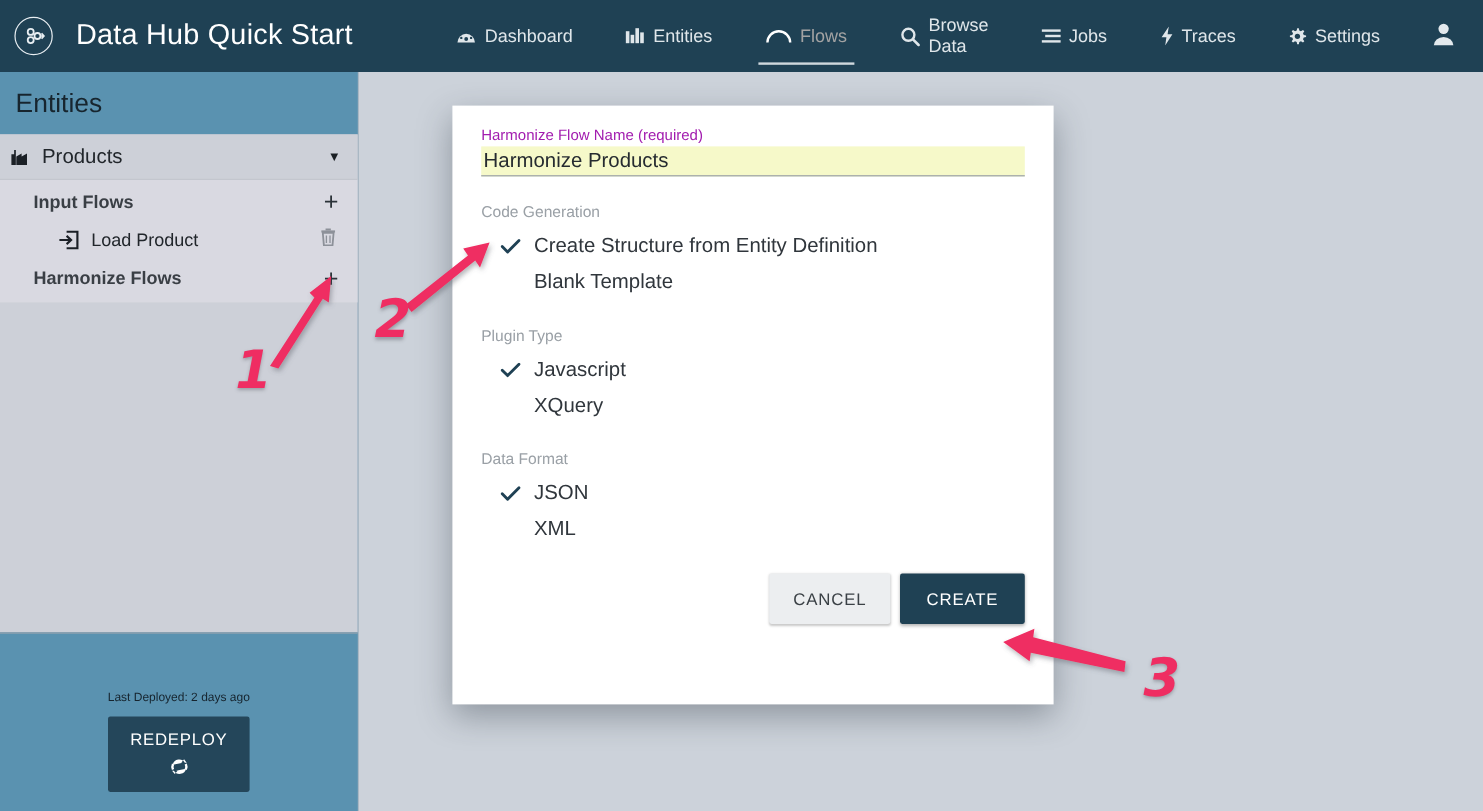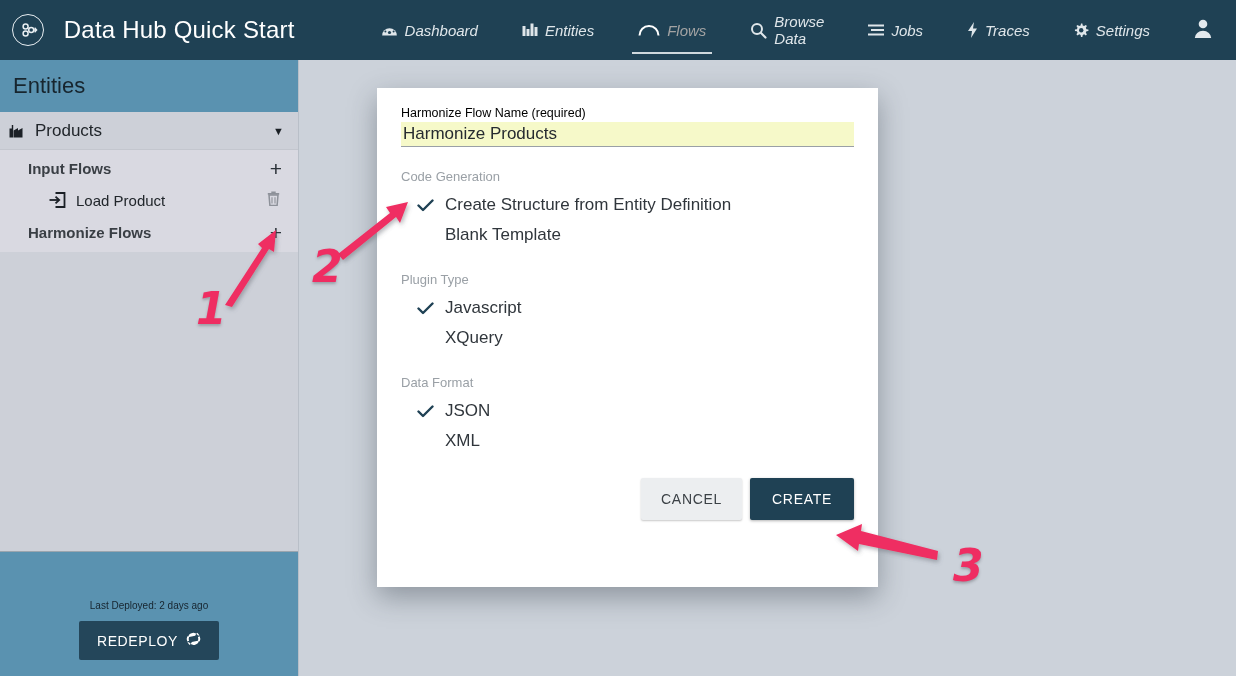--- a/index.html
+++ b/index.html
@@ -18,21 +18,21 @@
   }
   .logo-wrap { width:60px; display:flex; justify-content:center; align-items:center; }
   .logo-circle {
     width:32px; height:32px; border-radius:50%;
     border:1.6px solid #e8eef2; display:flex; align-items:center; justify-content:center;
   }
   .app-title {
     color:#ffffff; font-size:24px; font-weight:400; letter-spacing:.2px;
     margin-left:8px; white-space:nowrap;
   }
-  .nav-items { display:flex; align-items:center; margin-left:84px; flex:1;font-style:italic; }
+  .nav-items { display:flex; align-items:center; margin-left:84px; flex:1; }
   .nav-item {
     display:flex; align-items:center; gap:7px;
     color:#dfe6ea; font-size:15px; padding:6px 2px; margin-right:40px;
     cursor:pointer; position:relative;
   }
   .nav-item .nav-ico { display:flex; align-items:center; }
   .nav-item.active { color:#a3a3a3; }
   .nav-item.active::after {
     content:""; position:absolute; left:-4px; right:-4px; bottom:-9px;
     height:2px; background:#cfd8dd;
@@ -78,41 +78,42 @@
     background:#5a92b0; padding:12px 0 16px 0; text-align:center;
     border-top:1px solid #9aa5ae;
   }
   .deploy-text { color:#16242e; font-size:10px; margin-bottom:10px;margin-top:36px; }
   .redeploy-btn {
     display:inline-flex; align-items:center; gap:8px;
     background:#24465a; color:#ffffff; border:none;
     font-size:14px; letter-spacing:.6px; padding:11px 18px;
     font-family:"Liberation Sans", sans-serif; cursor:pointer;
     border-radius:2px;
+    flex-direction:column;
   }
 
   
   .main { position:absolute; top:60px; left:300px; width:936px; height:616px; background:#ccd2da; }
 
   
   .modal {
     position:absolute; left:377px; top:88px; width:501px; height:499px;
     background:#ffffff; box-shadow:0 10px 26px rgba(40,50,60,.38);
   }
   .modal-header {
     height:57px; background:#1f4154; display:flex; align-items:center;
     padding:0 22px 0 24px;
   }
   .modal-title { color:#ffffff; font-size:28px; font-weight:400; flex:1; }
   .modal-close {
     color:#ffffff; font-size:22px; line-height:1; cursor:pointer;
     font-weight:bold; padding:2px 6px;
   }
   .modal-body { padding:18px 24px 0 24px; }
-  .field-label { color:#000000; font-size:12.5px; margin-bottom:2px; }
+  .field-label { color:#a21caf; font-size:12.5px; margin-bottom:2px; }
   .name-input {
     width:453px; height:25px; background:#f6f9c9;
     border:none; border-bottom:1px solid #9aa0a6;
     font-family:"Liberation Sans", sans-serif; font-size:17px; color:#262b30;
     padding:0 2px; outline:none; display:block;
   }
   .section { margin-top:22px; }
   .section-title { color:#9aa0a6; font-size:13px; margin-bottom:6px; }
   .opt-row {
     display:flex; align-items:center; height:30px; cursor:pointer;

